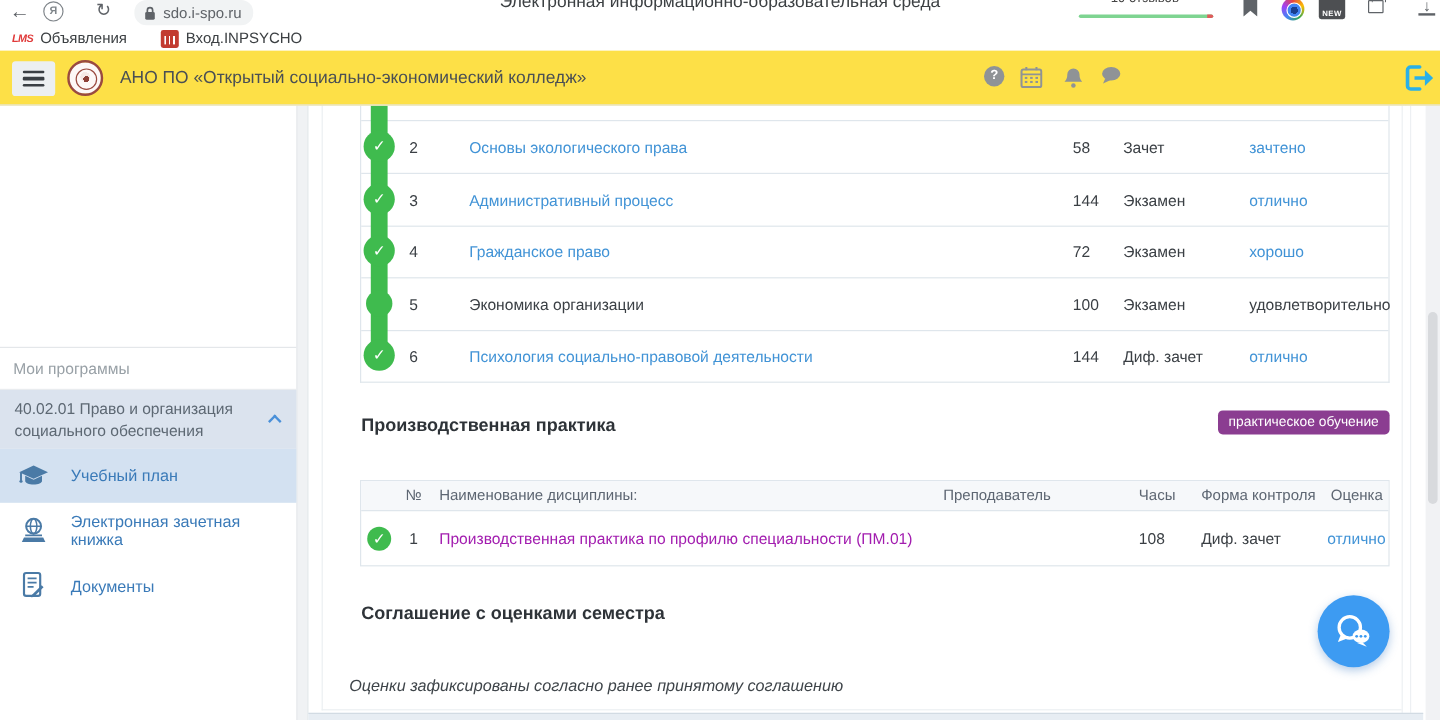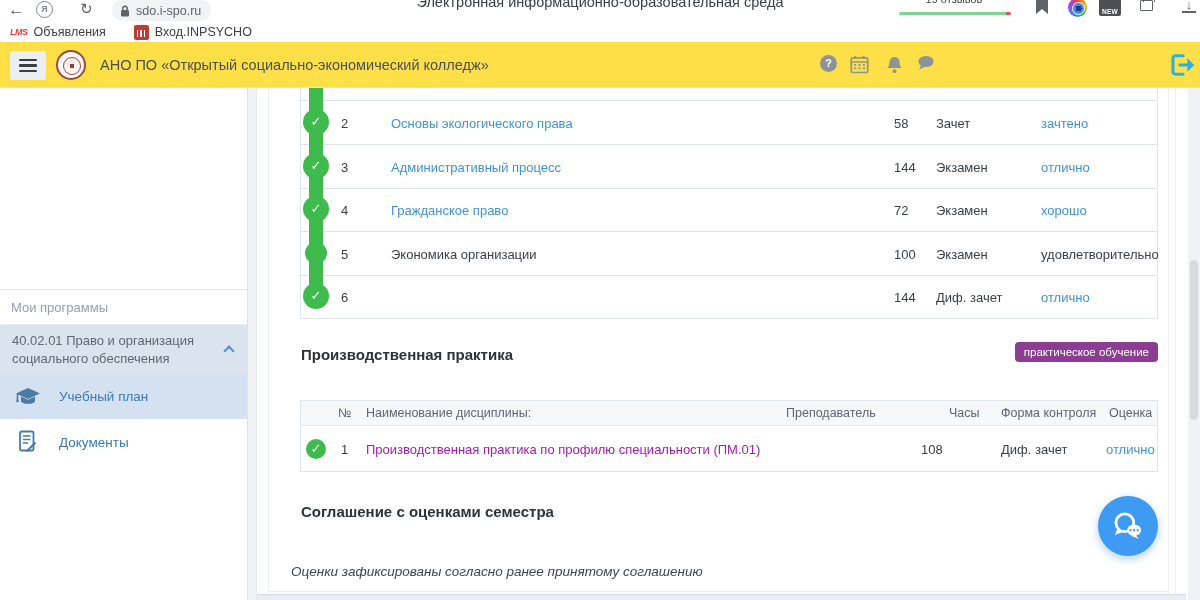--- a/index.html
+++ b/index.html
@@ -107,21 +107,21 @@
   .ltable { position:absolute; left:300px; top:400px; width:858px; border:1px solid #dfe6ec; background:#fff; z-index:6; }
   .lhead { position:relative; height:25px; background:#f6f8fa; border-bottom:1px solid #dfe6ec; }
   .lhead span { position:absolute; top:50%; transform:translateY(-50%); font-size:12.5px; color:#5d6672; }
   .lh0{left:37px;} .lh1{left:65px;} .lh2{left:485px;} .lh3{left:648px;} .lh4{left:700px;} .lh5{left:808px;}
   .lrow { position:relative; height:45px; }
   .lrow span, .lrow a { position:absolute; top:50%; transform:translateY(-50%); font-size:13px; }
   .lcheck { position:absolute; left:5px; top:50%; transform:translateY(-50%); width:20px; height:20px; border-radius:50%;
             background:#3fbb4e; color:#fff; font-size:11px; font-weight:bold; text-align:center; line-height:20px; }
   .lcheck::after { content:"✓"; }
   .lnum { left:40px; } .llink { left:65px; color:#a21caf; text-decoration:none; cursor:pointer; }
-  .lhours { left:620px; } .lctrl { left:700px; } .lgrade { left:805px; color:#4193d6; text-decoration:none; cursor:pointer; }
+  .lhours { left:648px; } .lctrl { left:700px; } .lgrade { left:805px; color:#4193d6; text-decoration:none; cursor:pointer; }
 
   .chat-widget { position:absolute; left:1098px; top:496px; width:60px; height:60px; border-radius:50%; background:#3d9bf2;
                  box-shadow:0 3px 8px rgba(40,110,190,.35); z-index:10; display:flex; align-items:center; justify-content:center; cursor:pointer; }
 
   .footer-strip { position:absolute; left:257px; top:594px; width:929px; height:6px; background:#e7edf3; border-top:1px solid #d2dbe3; z-index:7; }
   .content-scroll { position:absolute; left:1168px; top:88px; width:8px; height:512px; background:#fff;
                     border-left:1px solid #edf0f3; border-right:1px solid #edf0f3; z-index:3; }
   .page-scroll { position:absolute; left:1188px; top:42px; width:12px; height:558px; background:#f1f2f4; z-index:26; }
   .page-scroll i { position:absolute; left:2px; top:218px; width:8px; height:160px; background:#d8dadd; border-radius:4px; display:block; }
 </style>
@@ -218,20 +218,32 @@
               <polygon points="13,2 25,7.5 13,13 1,7.5" fill="#4a7aa6"></polygon>
               <path d="M6 10.5v4.4c0 1.6 3.1 2.9 7 2.9s7-1.3 7-2.9v-4.4l-7 3.2z" fill="#4a7aa6"></path>
               <line x1="2.5" y1="8" x2="2.5" y2="14" stroke="#4a7aa6" stroke-width="1.6"></line>
               <circle cx="2.5" cy="15" r="1.3" fill="#4a7aa6"></circle>
             </svg>
           </span>
         <span class="sb-label">Учебный план</span>
       </div>
       <div class="sb-item">
         <span class="sb-ic">
+            <svg width="24" height="24" viewBox="0 0 24 24">
+              <circle cx="12" cy="8.5" r="6.2" fill="none" stroke="#4a7aa6" stroke-width="1.7"></circle>
+              <ellipse cx="12" cy="8.5" rx="2.7" ry="6.2" fill="none" stroke="#4a7aa6" stroke-width="1.3"></ellipse>
+              <line x1="5.8" y1="8.5" x2="18.2" y2="8.5" stroke="#4a7aa6" stroke-width="1.3"></line>
+              <path d="M4 18h16l1.8 3.6H2.2Z" fill="#4a7aa6"></path>
+              <line x1="5" y1="16.2" x2="19" y2="16.2" stroke="#4a7aa6" stroke-width="1.4"></line>
+            </svg>
+          </span>
+        <span class="sb-label">Электронная зачетная книжка</span>
+      </div>
+      <div class="sb-item">
+        <span class="sb-ic">
             <svg width="22" height="24" viewBox="0 0 22 24">
               <rect x="3" y="1.5" width="13.5" height="19" rx="1.8" fill="none" stroke="#4a7aa6" stroke-width="1.8"></rect>
               <line x1="6" y1="6" x2="13.5" y2="6" stroke="#4a7aa6" stroke-width="1.5"></line>
               <line x1="6" y1="9.5" x2="13.5" y2="9.5" stroke="#4a7aa6" stroke-width="1.5"></line>
               <line x1="6" y1="13" x2="11" y2="13" stroke="#4a7aa6" stroke-width="1.5"></line>
               <line x1="10.5" y1="20.5" x2="18.5" y2="12.5" stroke="#4a7aa6" stroke-width="2.2"></line>
               <polygon points="9.2,22 10.3,19.2 12,20.9" fill="#4a7aa6"></polygon>
             </svg>
           </span>
         <span class="sb-label">Документы</span>
@@ -274,20 +286,21 @@
     </div>
     <div class="urow" style="height:44px;">
       <span class="unum">5</span>
       <span class="uplain">Экономика организации</span>
       <span class="uhours">100</span>
       <span class="uctrl">Экзамен</span>
       <span class="ugrade plain">удовлетворительно</span>
     </div>
     <div class="urow" style="height:43px;">
       <span class="unum">6</span>
+      <a class="ulink">Психология социально-правовой деятельности</a>
       <span class="uhours">144</span>
       <span class="uctrl">Диф. зачет</span>
       <a class="ugrade">отлично</a>
     </div>
   </div>
 
   <div class="section-h h-practice">Производственная практика</div>
   <span class="practice-badge">практическое обучение</span>
 
   <div class="ltable">

